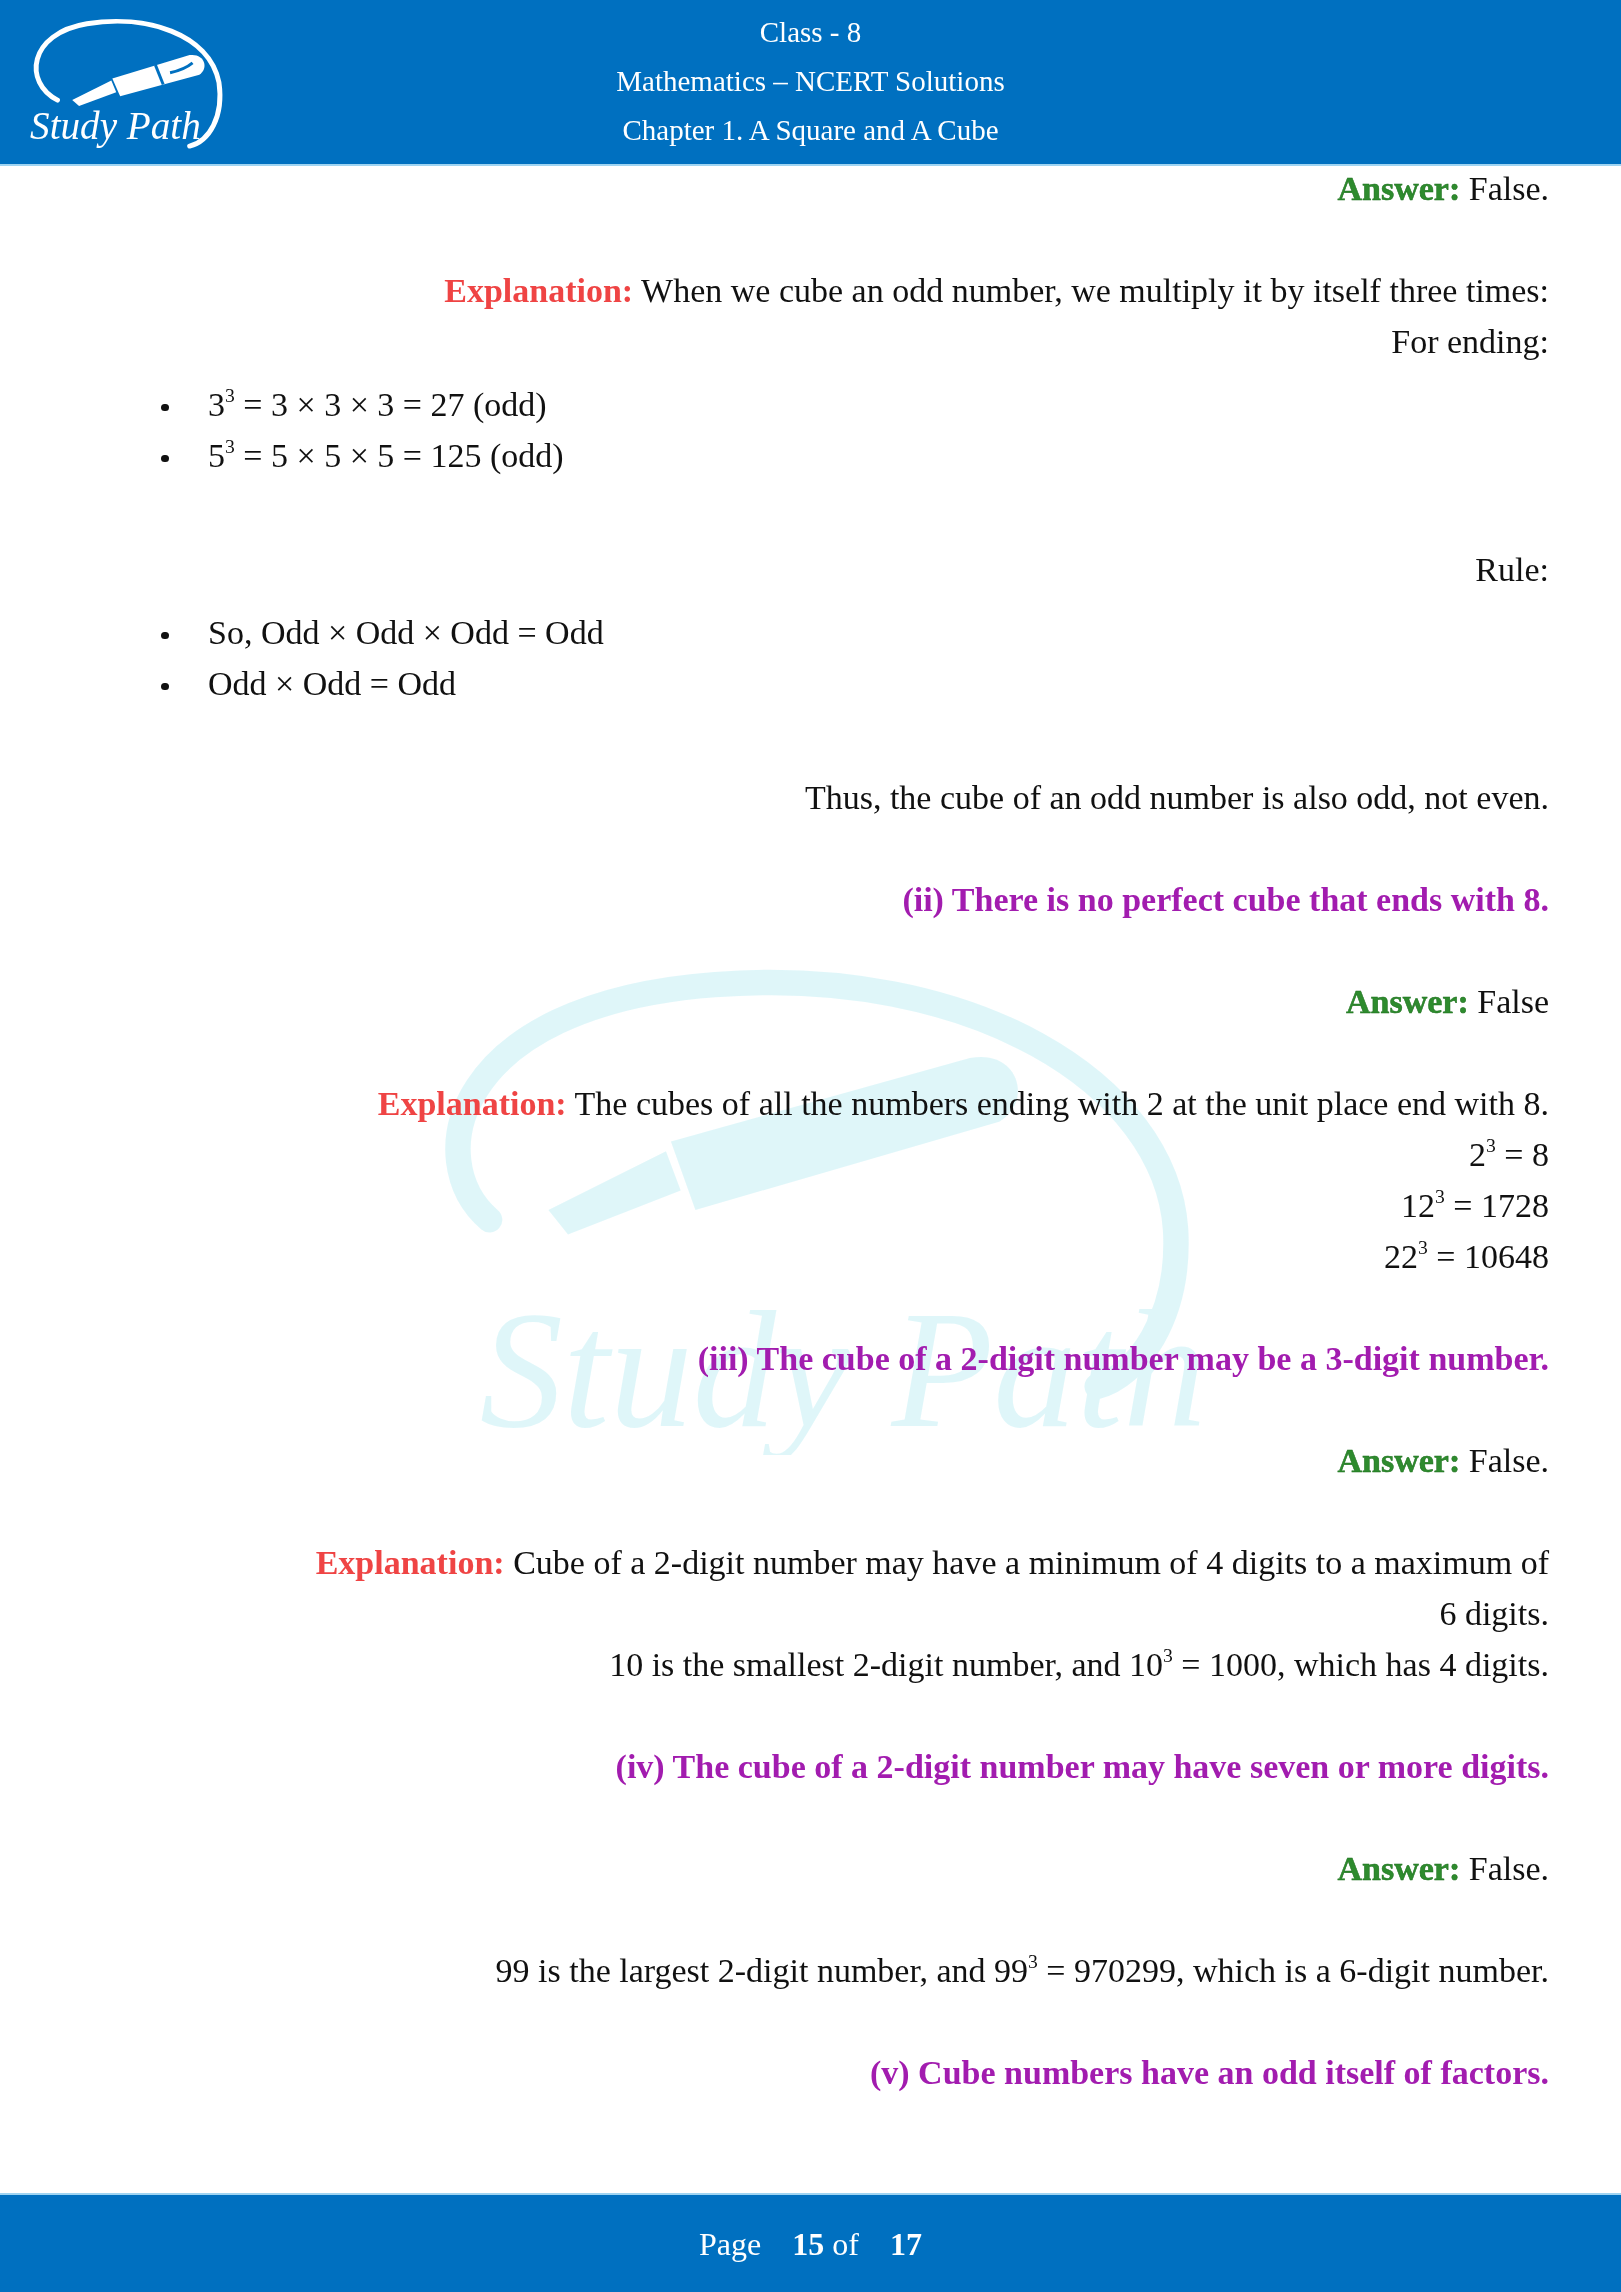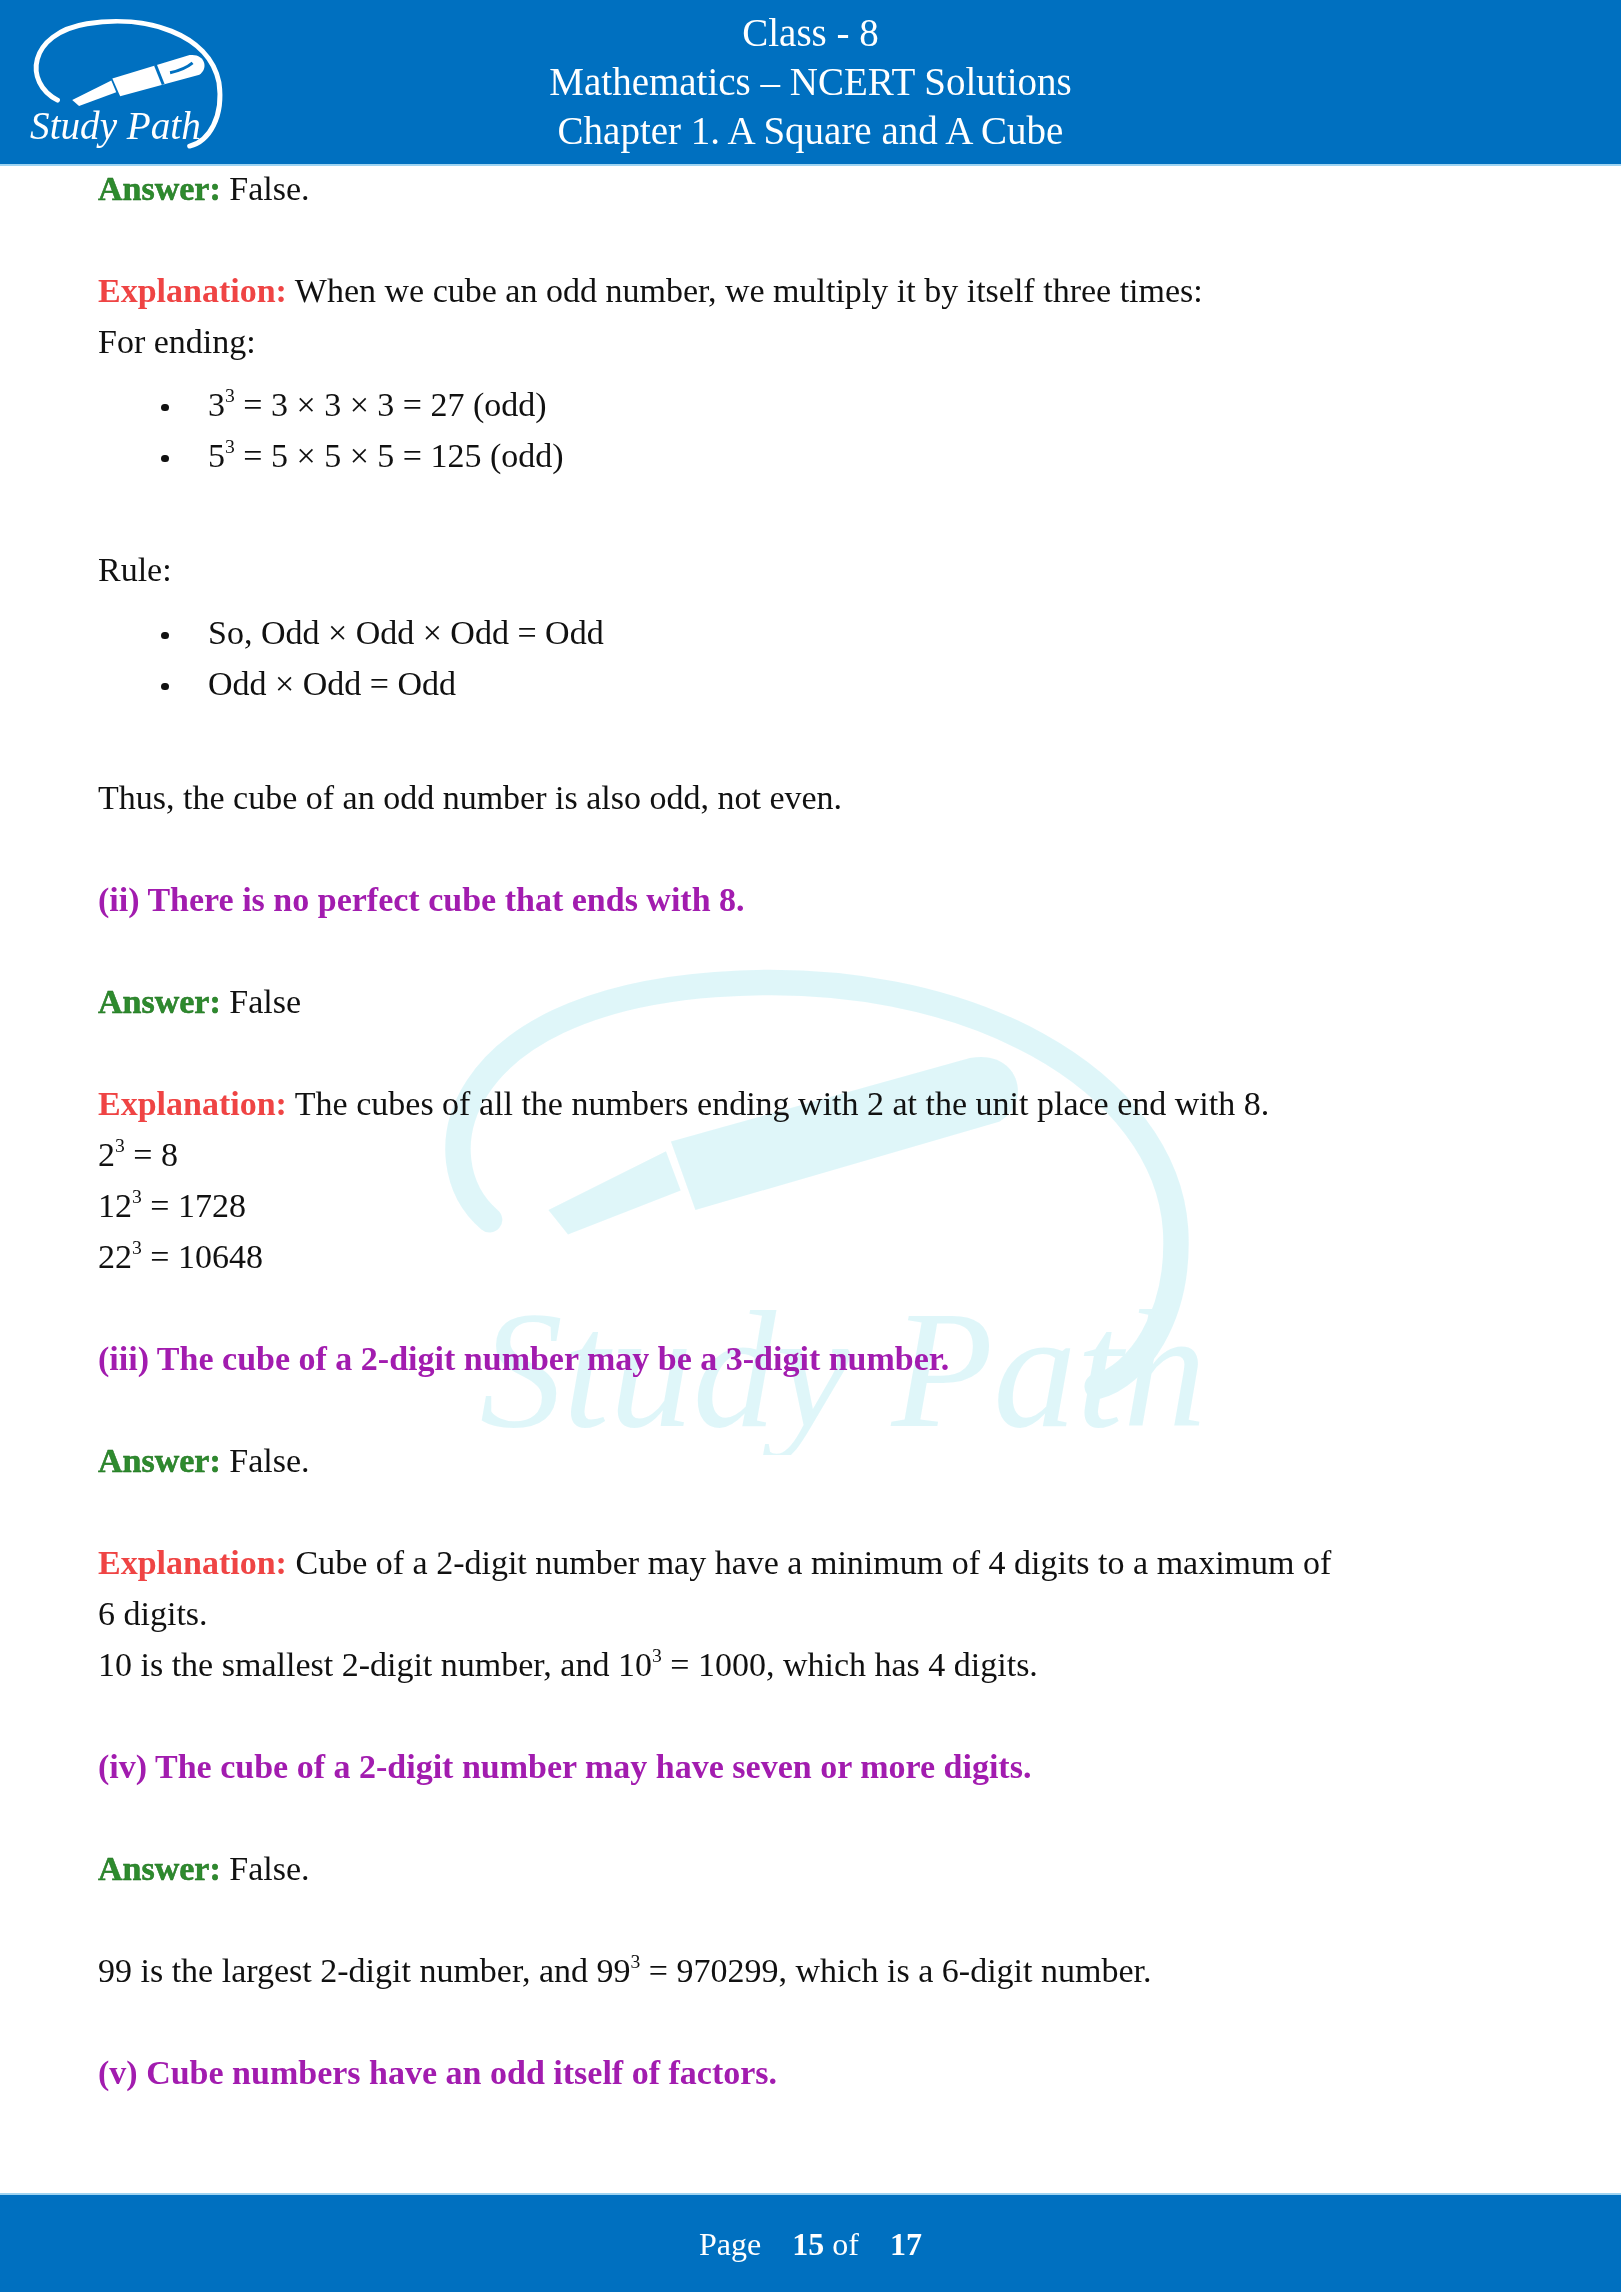--- a/index.html
+++ b/index.html
@@ -9,29 +9,29 @@
       font-family: "Liberation Serif", "DejaVu Serif", serif;
       color: #111;
     }
     .header {
       position: absolute; left: 0; top: 0; width: 1621px; height: 164px;
       background: #0070c0; border-bottom: 2px solid #9fd4f2;
     }
     .header .logo { position: absolute; left: 17.6px; top: 13.7px; width: 218px; height: 137px; }
     .header .titles {
       position: absolute; left: 0; right: 0; top: 7.8px; text-align: center;
-      color: #fff; font-size: 39px; line-height: 49px;
+      color: #fff; font-size: 29px; line-height: 49px;
     }
     .header .titles div { height: 49px; }
     .watermark { position: absolute; left: 421px; top: 965px; width: 784px; height: 490px; opacity: 0.12; }
     .content {
       position: absolute; left: 98px; top: 163px; width: 1451px;
       font-size: 34px; line-height: 51px;
     }
-    .line { height: 51px; white-space: nowrap; }
+    .line { height: 51px; white-space: nowrap; text-align: right; }
     .gap { height: 51px; }
     .answer-label { color: #2e8b2e; font-weight: bold; -webkit-text-stroke: 0.5px #1b6e1b; }
     .expl-label { font-weight: bold; color: #ef4444; }
     .question { font-weight: bold; color: #a21caf; }
     .bullets { list-style: none; margin: 12px; padding: 0; }
     .bullets li { height: 51px; position: relative; padding-left: 98px; }
     .bullets li::before {
       content: ""; position: absolute; left: 51px; top: 24.5px; width: 7.8px; height: 7.8px;
       border-radius: 50%; background: #111;
     }

